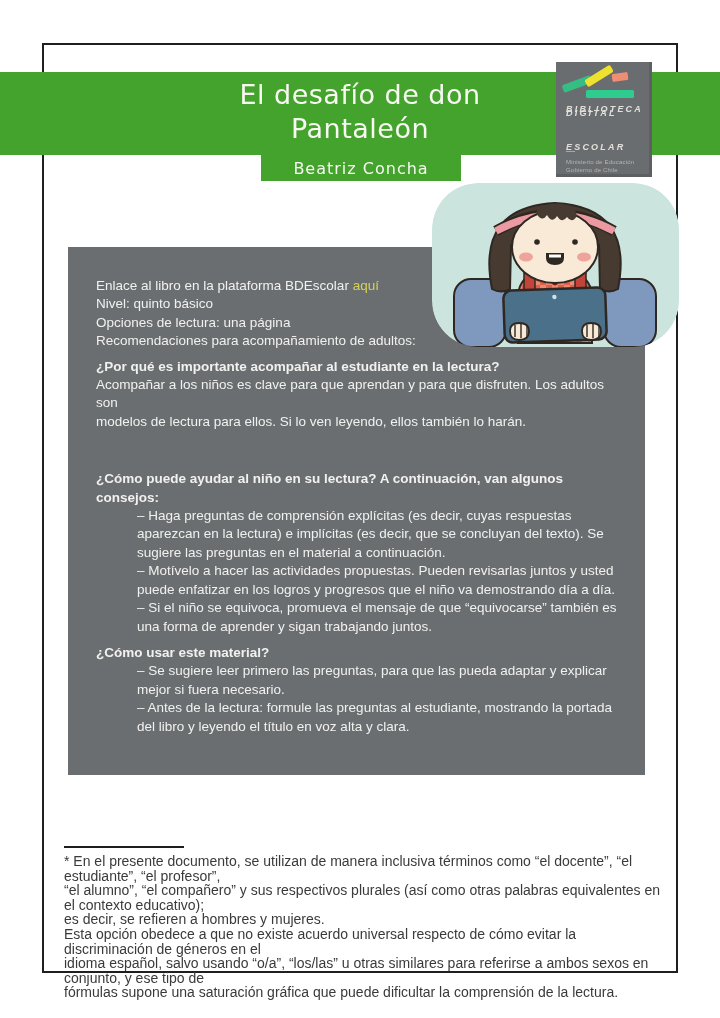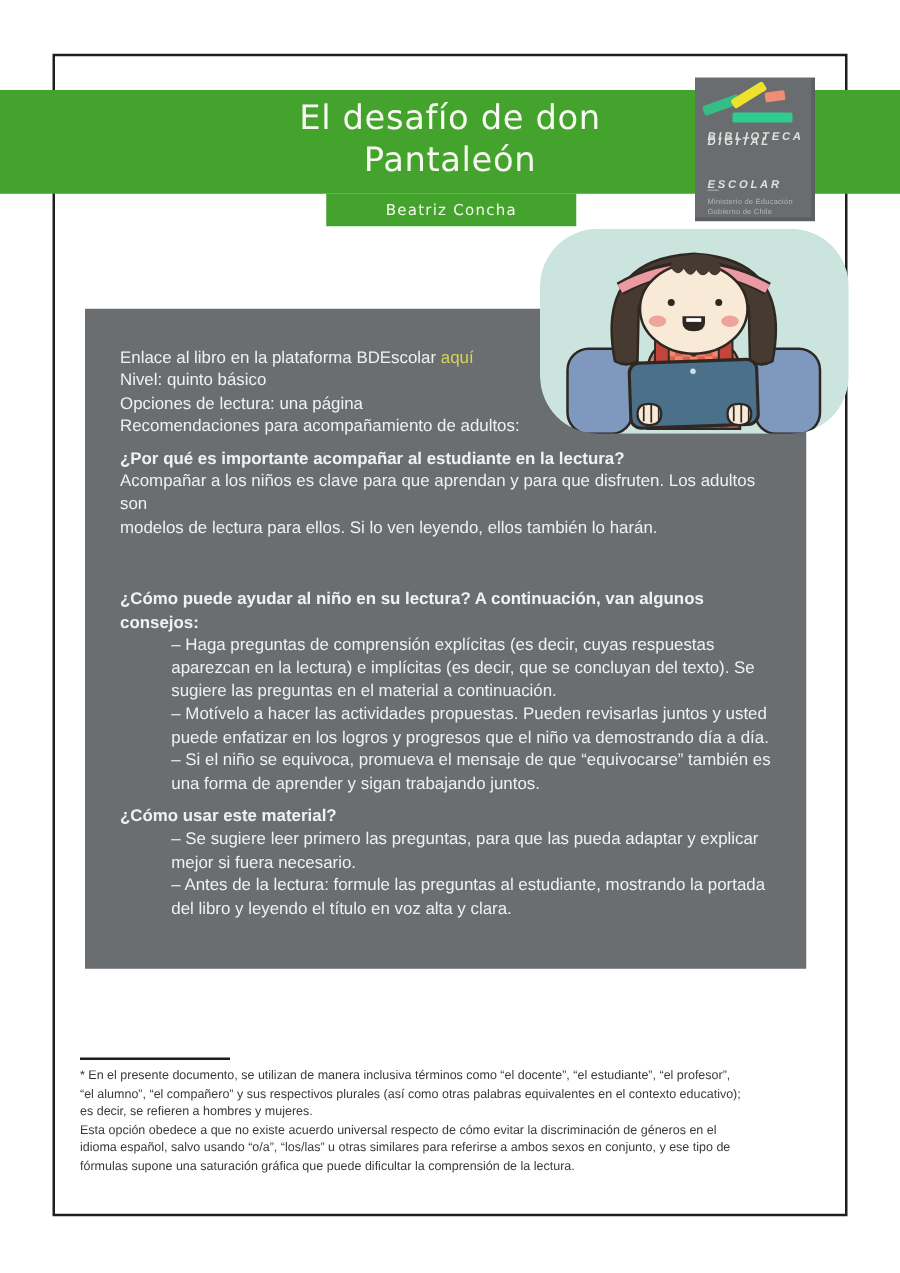--- a/index.html
+++ b/index.html
@@ -6,21 +6,21 @@
   #page{position:relative;width:720px;height:1018px;background:#ffffff;overflow:hidden;
         font-family:"Liberation Sans",sans-serif;}
   #frame{position:absolute;left:42px;top:43px;width:632px;height:926px;
          border:2px solid #1f1f1f;z-index:1;}
   
   #band{position:absolute;left:0;top:72px;width:720px;height:83px;background:#44a32c;z-index:4;}
   #title{position:absolute;left:0;top:78px;width:720px;text-align:center;color:#f7f8f1;
          font-family:"DejaVu Sans",sans-serif;font-size:27px;line-height:34px;letter-spacing:.5px;}
   #authorband{position:absolute;left:261px;top:155px;width:200px;height:26px;background:#44a32c;
               z-index:4;display:flex;align-items:center;justify-content:center;}
-  #authorband span{color:#f7f8f1;font-family:"DejaVu Sans",sans-serif;font-size:12px;letter-spacing:1px;text-align:center;}
+  #authorband span{color:#f7f8f1;font-family:"DejaVu Sans",sans-serif;font-size:16px;letter-spacing:1px;text-align:center;}
   
   #logo{position:absolute;left:556px;top:62px;width:96px;height:115px;background:#6a6d70;z-index:5;
         box-shadow:inset -3px -3px 0 rgba(0,0,0,.12);}
   #logo .pencils{position:absolute;left:0;top:2px;width:96px;height:40px;}
   #logo .lt{position:absolute;left:10px;color:#e2e0db;font-size:9px;font-weight:bold;
             letter-spacing:2.2px;line-height:11px;font-style:italic;}
   #logo .dash{position:absolute;left:10px;top:84px;color:#c9c6c1;font-size:9px;}
   #logo .min{position:absolute;left:10px;color:#b7b4b0;font-size:6px;line-height:8px;letter-spacing:.2px;}
   
   #blob{position:absolute;left:432px;top:183px;width:247px;height:164px;z-index:3;}
@@ -28,21 +28,21 @@
   #graybox{position:absolute;left:68px;top:247px;width:577px;height:528px;background:#6b6e71;z-index:2;
            box-sizing:border-box;padding:30px 18px 0 28px;color:#f1f1ef;
            font-size:13.5px;line-height:18.4px;}
   #graybox .pre{white-space:pre-line;}
   #graybox .hd{font-weight:bold;}
   #graybox .link{color:#d6d355;}
   #graybox .item{margin-left:41px;white-space:pre-line;}
   .mt7{margin-top:7px;} .mt22{margin-top:39px;} .mt8{margin-top:8px;}
   
   #footnote{position:absolute;left:64px;top:846px;width:604px;z-index:2;color:#3a3a3a;
-            font-size:10px;line-height:14.6px;}
+            font-size:14px;line-height:14.6px;}
   #footnote .rule{width:120px;border-top:2px solid #1d1d1d;margin-bottom:6px;}
   #footnote .pre{white-space:pre-line;}
 </style>
 </head>
 <body>
 
 <div id="page">
 
   <div id="frame"></div>
 

